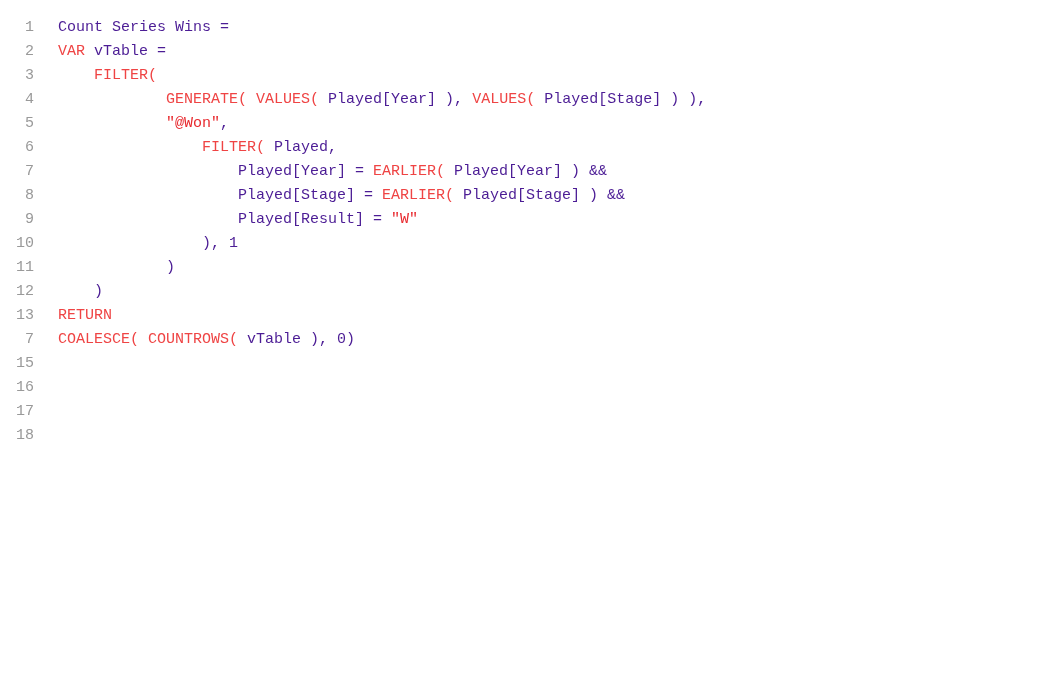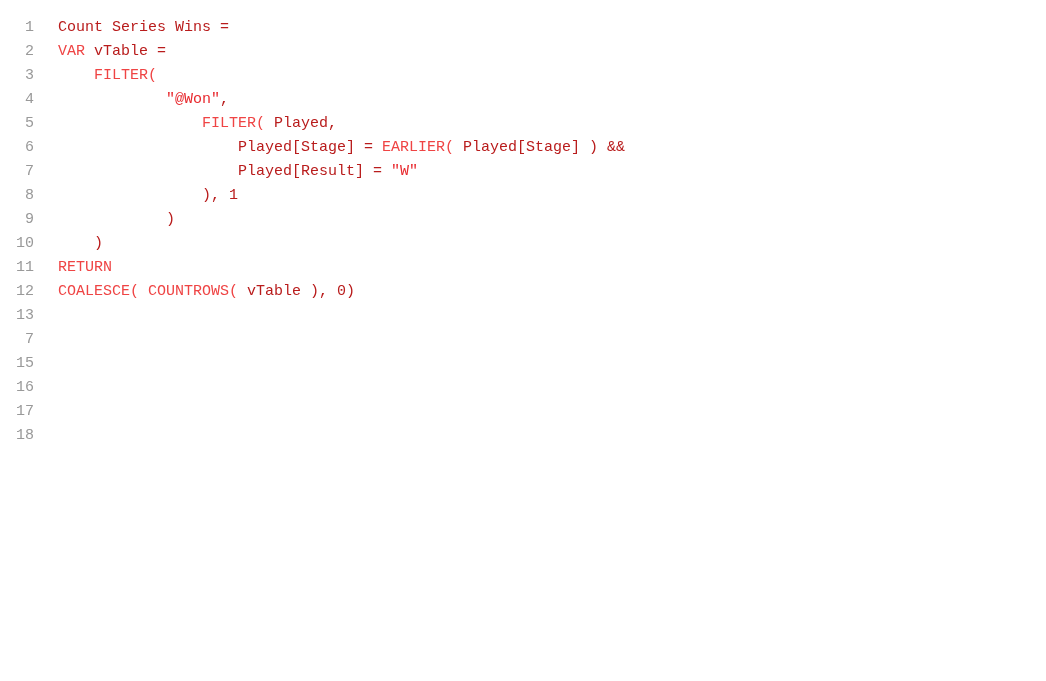--- a/index.html
+++ b/index.html
@@ -52,21 +52,21 @@
 
     .kw-blue {
       color: #ef4444;
     }
 
     .str-red {
       color: #e8292e;
     }
 
     .plain {
-      color: #b91c1c;
+      color: #4c1d95;
     }
   </style>
 </head>
 <body>
 
 <div class="code-container">
   <div class="line-numbers">
   <div class="line-number">1</div>
       <div class="line-number">2</div>
       <div class="line-number">3</div>
@@ -83,22 +83,24 @@
       <div class="line-number">7</div>
       <div class="line-number">15</div>
       <div class="line-number">16</div>
       <div class="line-number">17</div>
       <div class="line-number">18</div>
     </div>
   <div class="code-lines">
   <div class="code-line"><span class="plain">Count Series Wins</span><span class="plain"> =</span></div>
       <div class="code-line"><span class="kw-blue">VAR</span><span class="plain"> vTable =</span></div>
       <div class="code-line"><span class="kw-blue">    FILTER(</span></div>
+      <div class="code-line"><span class="kw-blue">            GENERATE( </span><span class="kw-blue">VALUES(</span><span class="plain"> Played[Year] </span><span class="plain">),</span><span class="kw-blue"> VALUES(</span><span class="plain"> Played[Stage] </span><span class="plain">) ),</span></div>
       <div class="code-line"><span class="plain">            </span><span class="str-red">"@Won"</span><span class="plain">,</span></div>
       <div class="code-line"><span class="kw-blue">                FILTER(</span><span class="plain"> Played,</span></div>
+      <div class="code-line"><span class="plain">                    Played[Year] = </span><span class="kw-blue">EARLIER(</span><span class="plain"> Played[Year] ) &amp;&amp;</span></div>
       <div class="code-line"><span class="plain">                    Played[Stage] = </span><span class="kw-blue">EARLIER(</span><span class="plain"> Played[Stage] ) &amp;&amp;</span></div>
       <div class="code-line"><span class="plain">                    Played[Result] = </span><span class="str-red">"W"</span></div>
       <div class="code-line"><span class="plain">                ), 1</span></div>
       <div class="code-line"><span class="plain">            )</span></div>
       <div class="code-line"><span class="plain">    )</span></div>
       <div class="code-line"><span class="plain"></span></div>
       <div class="code-line"><span class="kw-blue">RETURN</span></div>
       <div class="code-line"><span class="kw-blue">COALESCE(</span><span class="kw-blue"> COUNTROWS(</span><span class="plain"> vTable ), 0</span><span class="plain">)</span></div>
     </div>
 </div>

